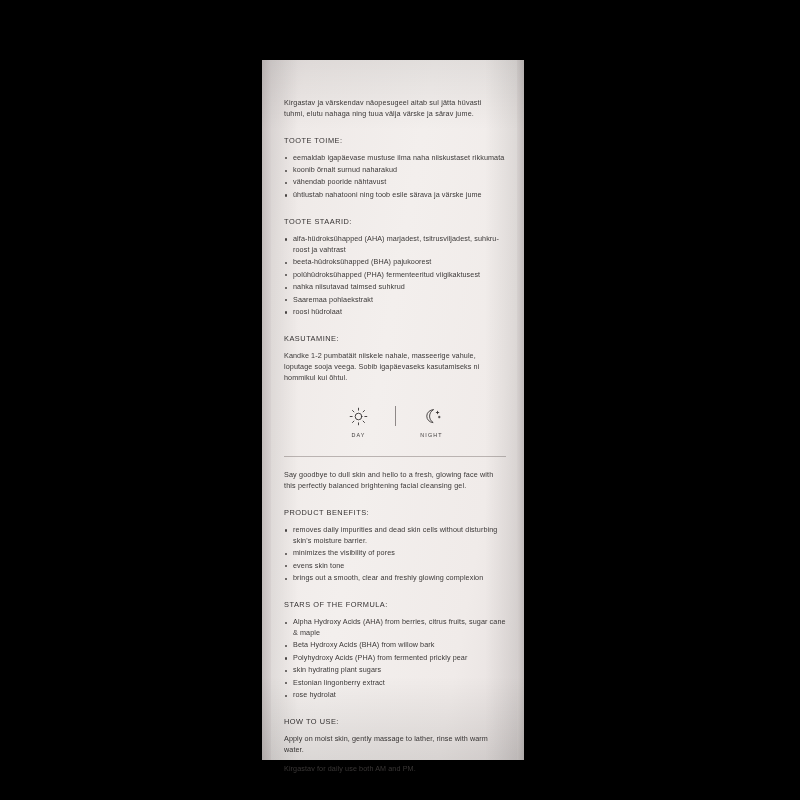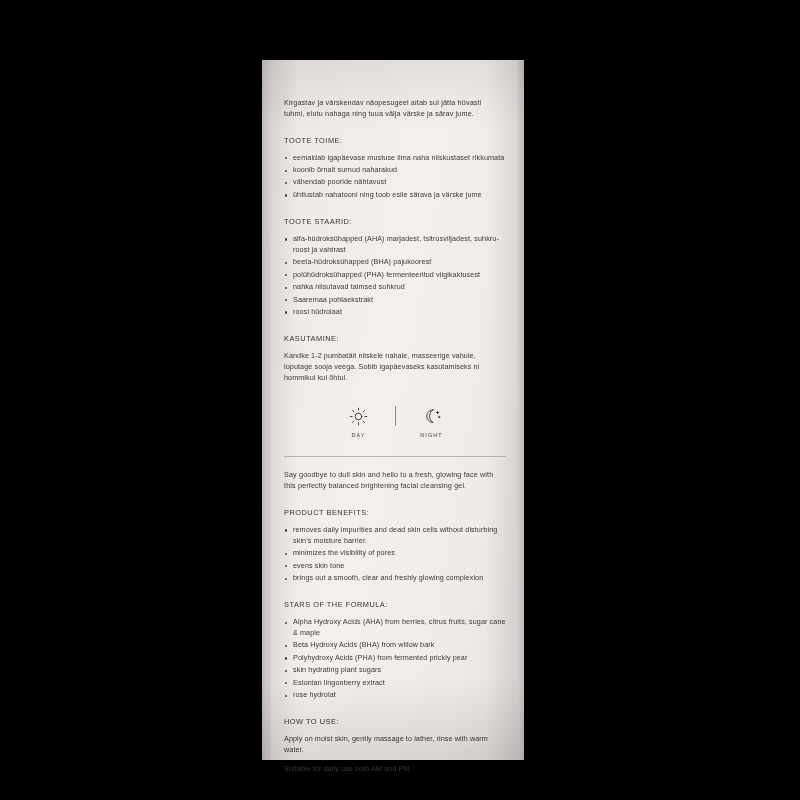--- a/index.html
+++ b/index.html
@@ -238,19 +238,19 @@
         <li>Alpha Hydroxy Acids (AHA) from berries, citrus fruits, sugar cane &amp; maple</li>
         <li>Beta Hydroxy Acids (BHA) from willow bark</li>
         <li>Polyhydroxy Acids (PHA) from fermented prickly pear</li>
         <li>skin hydrating plant sugars</li>
         <li>Estonian lingonberry extract</li>
         <li>rose hydrolat</li>
       </ul>
 
       <div class="heading">HOW TO USE:</div>
       <p class="body-text">Apply on moist skin, gently massage to lather, rinse with warm water.</p>
-      <p class="body-text">Suitable for daily use both AM and PM.</p>
+      <p class="body-text">Kirgastav for daily use both AM and PM.</p>
 
     </div>
   </div>
 
   <div id="shade"></div>
 </div>
 
 </body></html>

